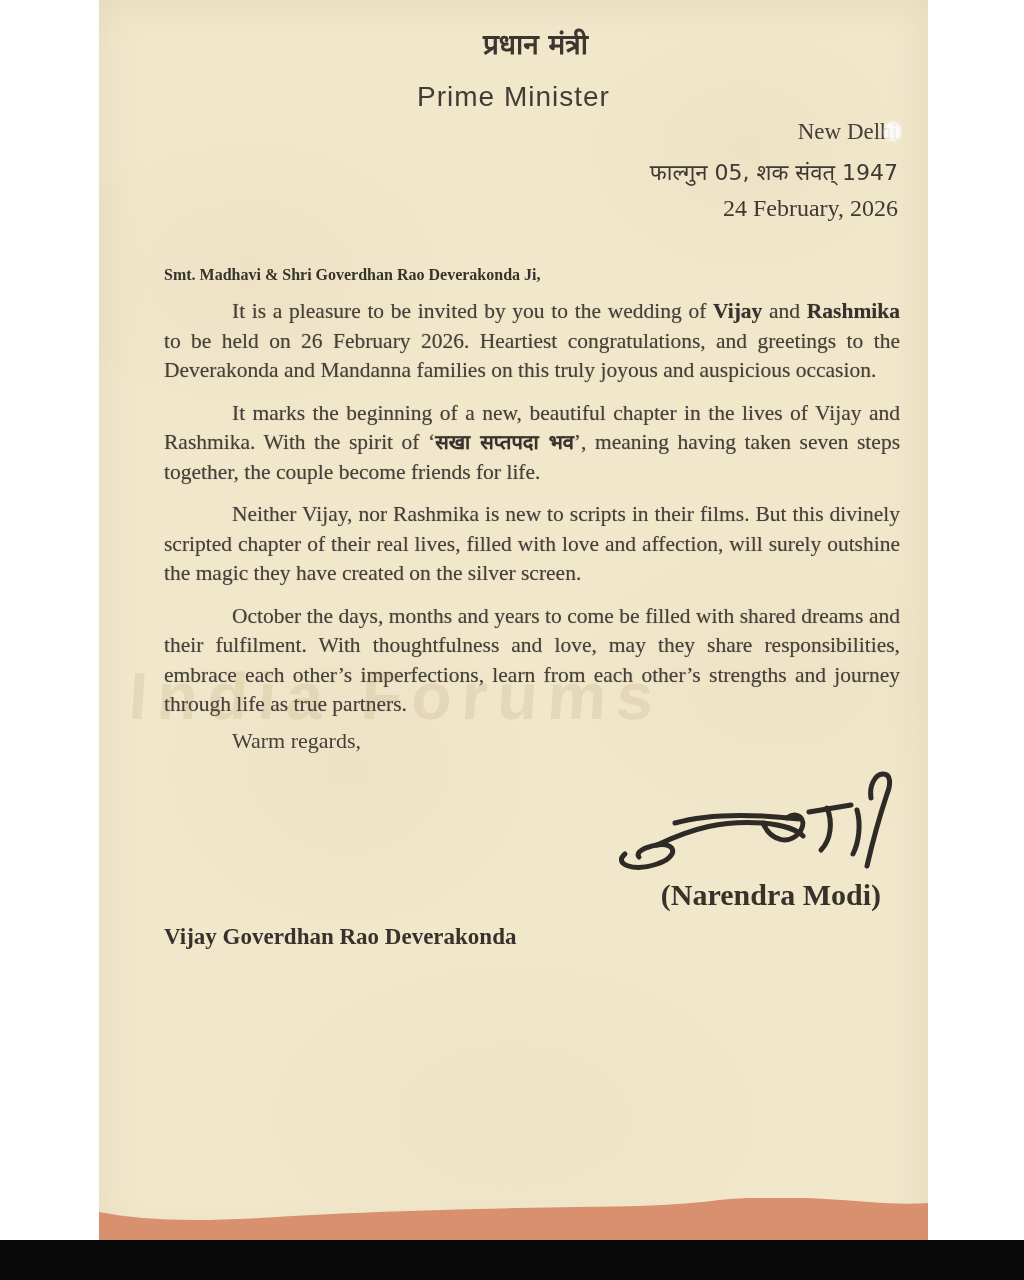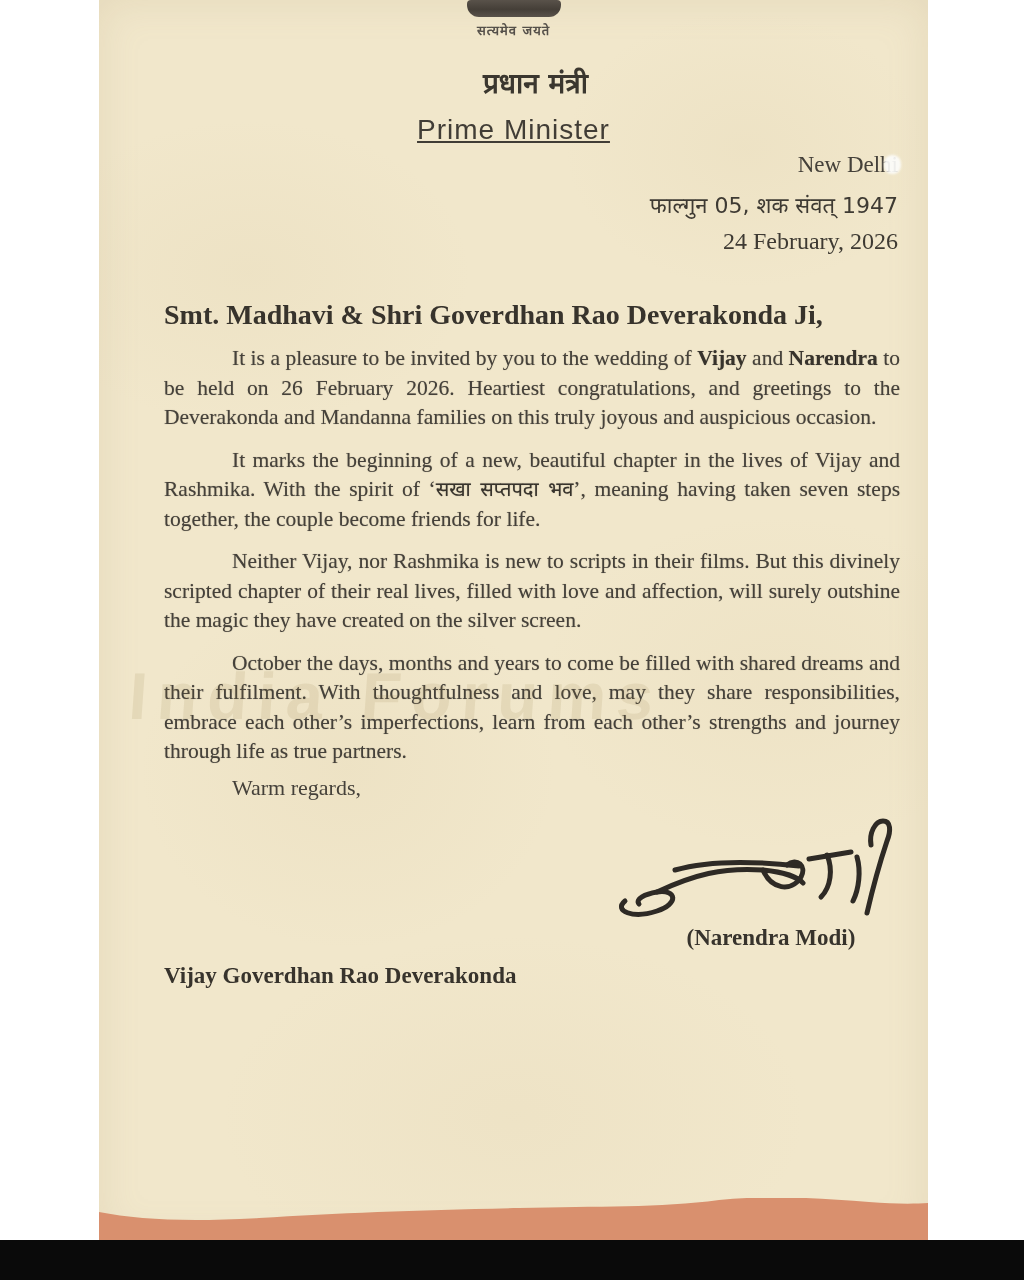--- a/index.html
+++ b/index.html
@@ -32,23 +32,23 @@
     margin-top:4px;
     font-family:"DejaVu Sans",sans-serif;
     font-size:13px;font-weight:bold;color:#55504a;letter-spacing:1px;
   }
   .title-hindi{
     margin-top:24px;text-align:center;
     font-family:"DejaVu Sans",sans-serif;
     font-size:28px;font-weight:bold;color:#3b372f;padding-left:44px;
   }
   .title-english{
-    margin-top:13px;text-align:center;
+    margin-top:19px;text-align:center;
     font-family:"Liberation Sans","DejaVu Sans",sans-serif;
-    font-size:28px;color:#413d36;letter-spacing:1px;text-decoration:underline;
+    font-size:28px;color:#413d36;letter-spacing:1px;
   }
   .dateline{
     margin-top:6px;text-align:right;padding-right:30px;
   }
   .dateline .place{
     font-size:23px;position:relative;display:inline-block;
   }
   .smudge{
     position:absolute;right:-3px;top:3px;width:17px;height:19px;
     background:#fcfcfa;border-radius:45%;filter:blur(1px);opacity:.92;
@@ -56,45 +56,45 @@
   .dateline .saka{
     margin-top:11px;
     font-family:"DejaVu Sans",sans-serif;
     font-size:22px;color:#3e3a33;text-align:right;
   }
   .dateline .greg{
     margin-top:9px;font-size:24px;color:#3e3a33;
   }
   .salutation{
     margin-top:44px;padding:0 30px 0 65px;
-    font-size:28px;font-weight:bold;color:#37332c;
+    font-size:16px;font-weight:bold;color:#37332c;
   }
   .para{
     margin:13px 0 0 0;padding:0 28px 0 65px;
     font-size:21.5px;line-height:29.5px;
     text-align:justify;text-indent:68px;
     color:#45413a;
     text-shadow:0 0 1px rgba(70,64,52,.45);
   }
   .para .inline-bold{font-weight:bold;color:#37332c;}
   .para .sanskrit{
     font-family:"DejaVu Sans",sans-serif;
-    font-weight:normal;font-size:20px;color:#37332c;
+    font-weight:bold;font-size:20px;color:#37332c;
   }
   .closing{
     margin-top:8px;padding:0 28px 0 133px;
     font-size:22px;color:#45413a;
   }
   .signature-block{
     width:300px;margin:14px 20px 0 auto;text-align:center;
   }
   .signature-svg{display:block;margin:0 auto;}
   .printed-name{
     margin-top:2px;padding-left:26px;
-    font-size:23px;font-weight:bold;color:#37332c;text-align:center;
+    font-size:30px;font-weight:bold;color:#37332c;text-align:center;
   }
   .footer-addressee{
     margin-top:12px;padding-left:65px;
     font-size:23px;font-weight:bold;color:#37332c;
   }
   .watermark{
     position:absolute;left:30px;top:658px;width:780px;
     font-family:"Liberation Sans","DejaVu Sans",sans-serif;
     font-size:66px;font-weight:bold;letter-spacing:10px;
     color:rgba(150,122,70,.13);
@@ -109,42 +109,38 @@
     background:#0a0a0a;
   }
 </style>
 </head>
 <body>
 
 <div class="page">
 
   <div class="watermark">India Forums</div>
 
-  <div class="emblem-wrap">
-    <div class="emblem-blob"></div>
-    <div class="emblem-caption">सत्यमेव जयते</div>
-  </div>
 
   <div class="title-hindi">प्रधान मंत्री</div>
   <div class="title-english">Prime Minister</div>
 
   <div class="dateline">
     <div>
       <span class="place">
         <span>New Delhi</span>
         <span class="smudge"></span>
       </span>
     </div>
     <div class="saka">फाल्गुन 05, शक संवत् 1947</div>
     <div class="greg">24 February, 2026</div>
   </div>
 
   <div class="salutation">Smt. Madhavi &amp; Shri Goverdhan Rao Deverakonda Ji,</div>
 
-  <p class="para"><span>It is a pleasure to be invited by you to the wedding of </span><span class="inline-bold">Vijay</span><span> and </span><span class="inline-bold">Narendra</span><span> to be held on 26 February 2026. Heartiest congratulations, and greetings to the Deverakonda and Mandanna families on this truly joyous and auspicious occasion.</span></p>
+  <p class="para"><span>It is a pleasure to be invited by you to the wedding of </span><span class="inline-bold">Vijay</span><span> and </span><span class="inline-bold">Rashmika</span><span> to be held on 26 February 2026. Heartiest congratulations, and greetings to the Deverakonda and Mandanna families on this truly joyous and auspicious occasion.</span></p>
 
   <p class="para"><span>It marks the beginning of a new, beautiful chapter in the lives of Vijay and Rashmika. With the spirit of ‘</span><span class="sanskrit">सखा सप्तपदा भव</span><span>’, meaning having taken seven steps together, the couple become friends for life.</span></p>
 
   <p class="para">Neither Vijay, nor Rashmika is new to scripts in their films. But this divinely scripted chapter of their real lives, filled with love and affection, will surely outshine the magic they have created on the silver screen.</p>
 
   <p class="para">October the days, months and years to come be filled with shared dreams and their fulfilment. With thoughtfulness and love, may they share responsibilities, embrace each other’s imperfections, learn from each other’s strengths and journey through life as true partners.</p>
 
 
   <div class="closing">Warm regards,</div>
 

